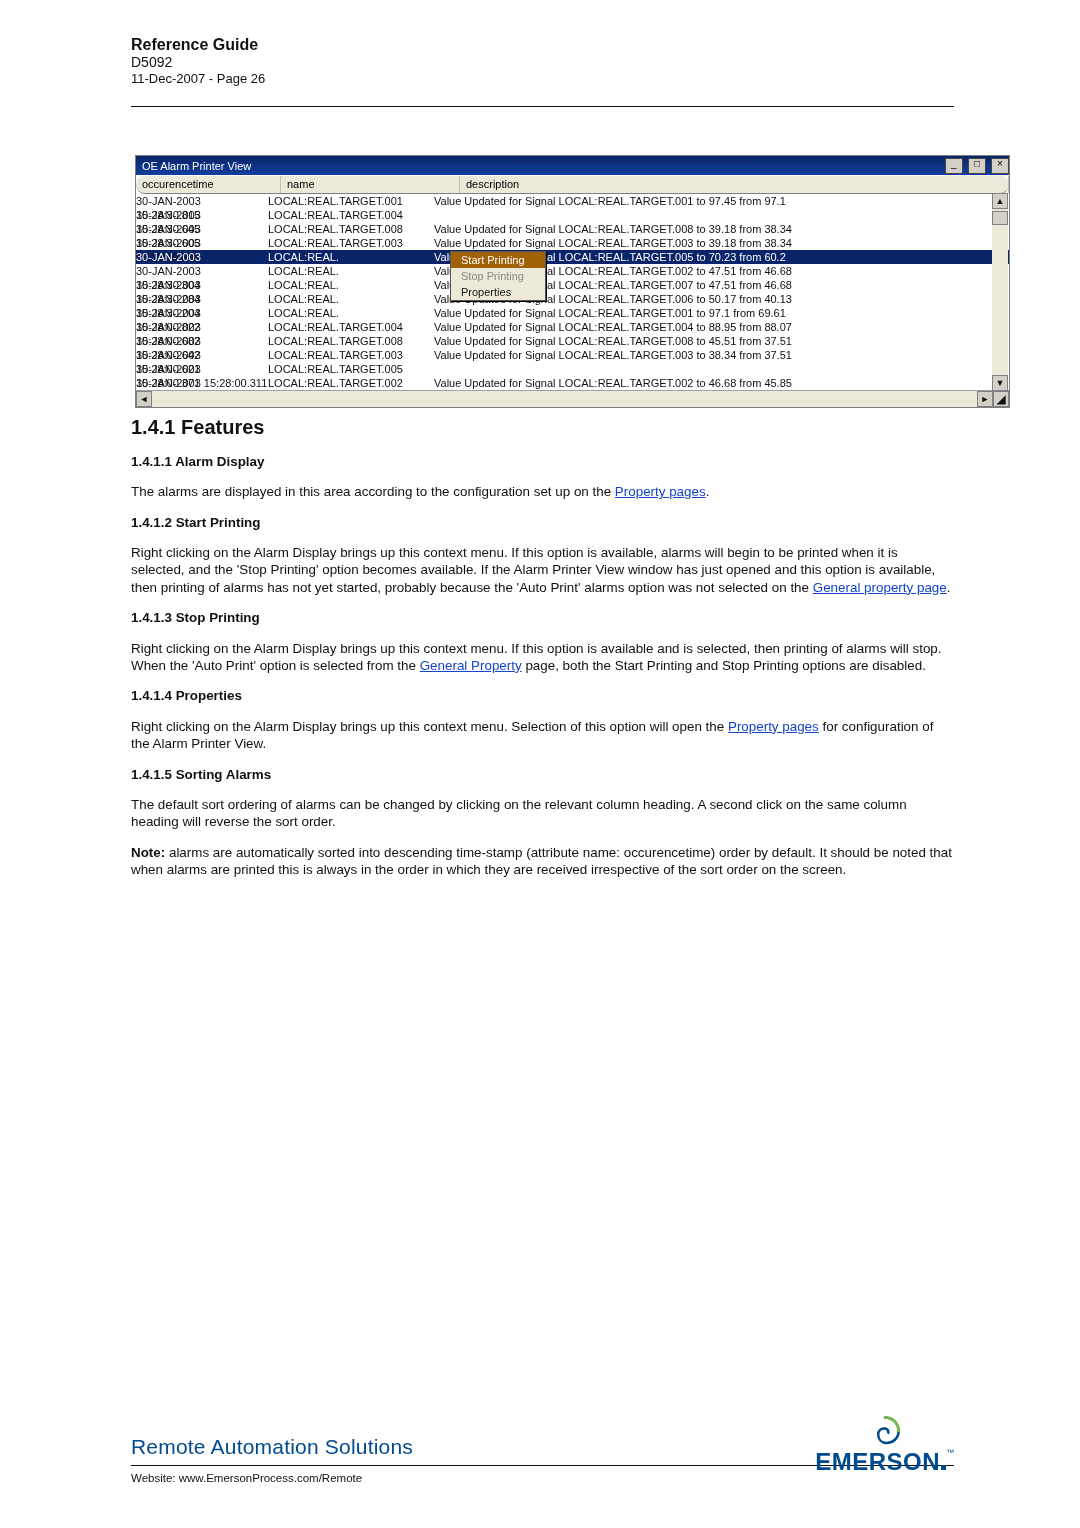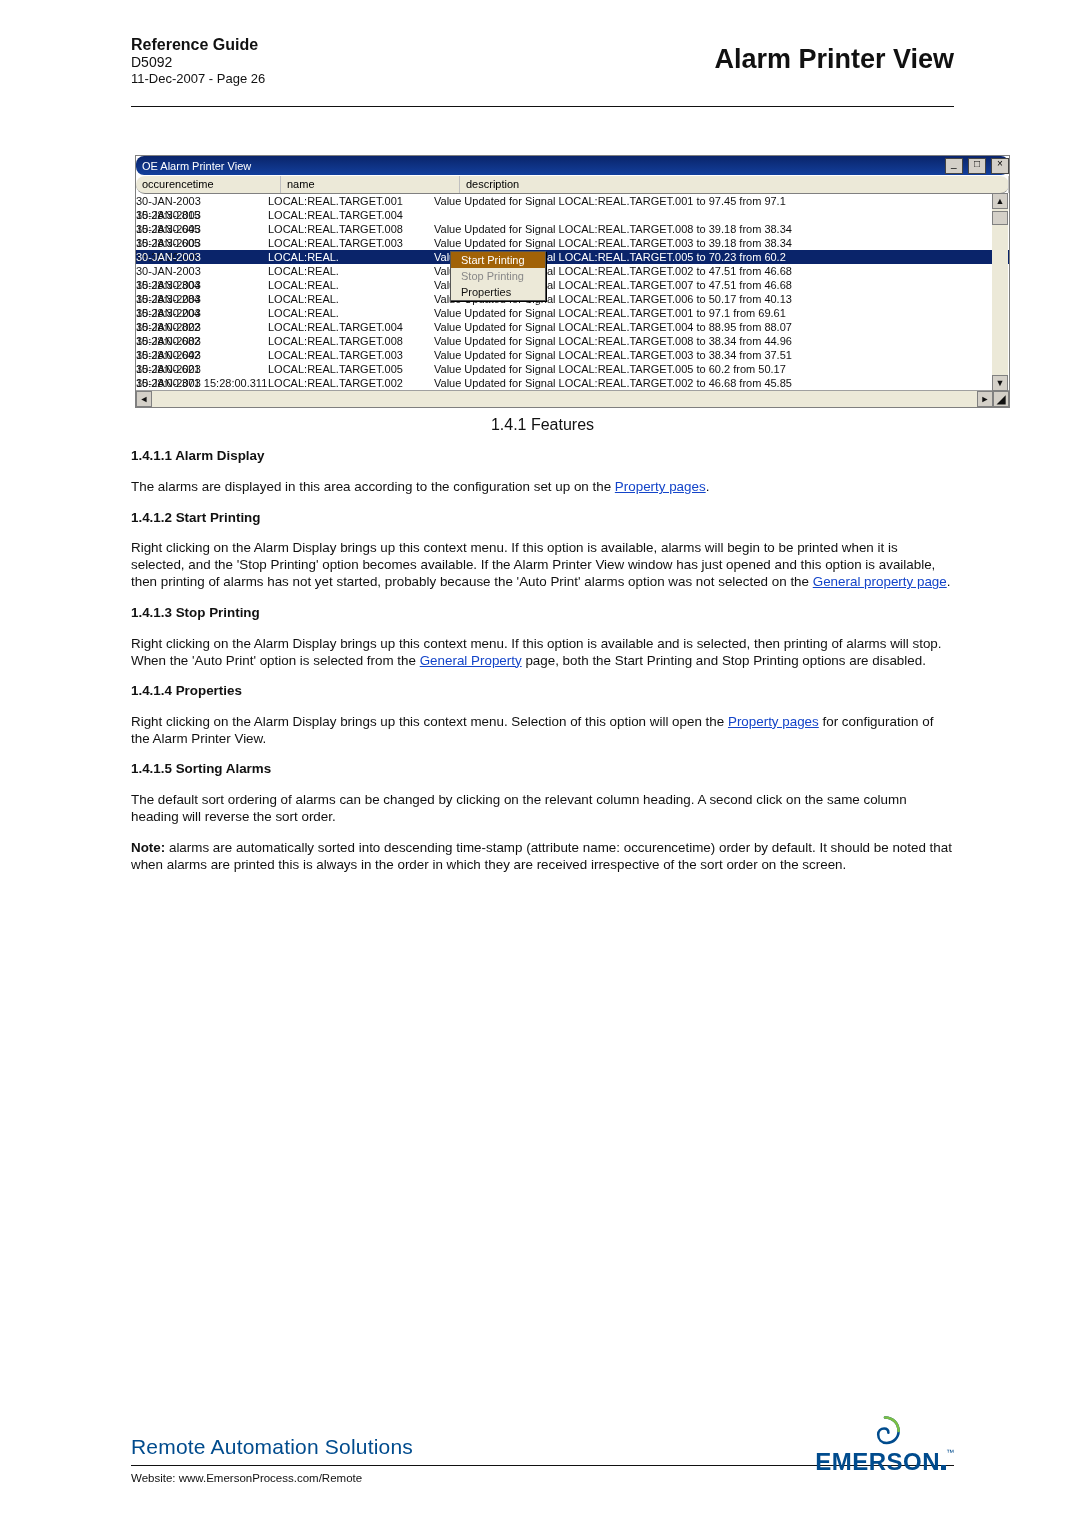--- a/index.html
+++ b/index.html
@@ -4,21 +4,21 @@
 <style>
   body { font-family: Arial, Helvetica, sans-serif; margin:0; padding:0; background:#fff; color:#111; }
   .page { width:1080px; height:1528px; margin:0 auto; position:relative; padding:28px 126px 0 97px; box-sizing:border-box; }
   .hdr { position:absolute; top:36px; left:131px; right:126px; }
   .hdr-left { font-size:16px; font-weight:bold; }
   .hdr-sub { font-size:14px; }
   .hdr-page { font-size:13px; margin-top:1px; }
   .hdr-right { position:absolute; right:0; top:8px; font-size:27px; font-weight:bold; }
   .hr { position:absolute; left:131px; right:126px; top:106px; border-top:1.5px solid #111; }
   .shot { position:absolute; top:155px; left:135px; width:873px; border:1px solid #7f7f7f; background:#fff; }
-  .tb { display:flex; align-items:center; justify-content:space-between; height:19px; background:linear-gradient(#0a246a,#123f9c); color:#fff; font-size:11px; padding-left:6px;border-radius:8px; }
+  .tb { display:flex; align-items:center; justify-content:space-between; height:19px; background:linear-gradient(#0a246a,#123f9c); color:#fff; font-size:11px; padding-left:6px; }
   .wbtns span { display:inline-block; width:16px; height:14px; background:#d4d0c8; margin-left:2px; border:1px solid #444; font-size:10px; text-align:center; line-height:10px; color:#000; font-family:"MS Sans Serif",Tahoma,sans-serif; }
   .cols { display:flex; height:17px; background:#ece9d8; border-top:1px solid #fff; border-bottom:1px solid #808080;border-radius:9px; }
   .cols div { font-size:11px; color:#000; padding:2px 6px 0 6px; border-right:1px solid #c0c0c0; }
   .c1 { width:132px; }
   .c2 { width:166px; }
   .c3 { flex:1; }
   .rows { position:relative; background:#fff; }
   .row { display:flex; font-size:11px; font-family:Tahoma, Arial, sans-serif; height:14px; line-height:14px; }
   .row .c1, .row .c2, .row .c3 { border-right:none; padding-top:0; }
   .row.sel { background:#0a246a; color:#fff; }
@@ -26,21 +26,21 @@
   .ctxmenu div { padding:2px 10px; white-space:nowrap; }
   .ctxmenu .sel { background:#a16207; color:#fff; }
   .ctxmenu .dis { color:#888; }
   .hscroll { display:flex; height:16px; background:#ece9d8; border-top:1px solid #a0a0a0; }
   .hscroll .arrow { width:16px; height:16px; border:1px solid #808080; box-sizing:border-box; display:flex; align-items:center; justify-content:center; font-size:9px; background:#d4d0c8; }
   .hscroll .track { flex:1; }
   .vscroll { position:absolute; right:1px; top:37px; width:16px; bottom:16px; background:#ece9d8; }
   .vscroll .arrow { width:16px; height:16px; border:1px solid #808080; box-sizing:border-box; display:flex; align-items:center; justify-content:center; font-size:9px; background:#d4d0c8; position:absolute; }
   .vscroll .thumb { position:absolute; top:18px; left:0; width:16px; height:14px; background:#d4d0c8; border:1px solid #808080; box-sizing:border-box; }
   .body { position:absolute; top:403px; left:131px; right:126px; font-size:13.4px; line-height:1.28; }
-  .h3 { font-size:16px; font-weight:normal; margin:12px 0 10px 0;text-align:center; }
+  .h3 { font-size:20px; font-weight:bold; margin:12px 0 10px 0; }
   .h4 { font-size:13.4px; font-weight:bold; margin:12px 0 8px 0; }
   .link { color:#1344c9; text-decoration:underline; }
   .ftr { position:absolute; left:131px; right:126px; bottom:44px; }
   .ras { font-size:21px; color:#004b8d; letter-spacing:0.2px; }
   .hr2 { border-top:1.5px solid #111; margin:6px 0 6px 0; }
   .web { font-size:11.5px; }
   .elogo { position:absolute; right:0; bottom:8px; display:flex; flex-direction:column; align-items:center; }
   .spiral { width:34px; height:34px; }
   .ename { font-family: "Arial Black", Arial, sans-serif; font-weight:900; color:#004b8d; font-size:24px; letter-spacing:0.5px; }
   .dot { display:inline-block; width:5px; height:5px; background:#004b8d; margin-left:1px; vertical-align:baseline; }
@@ -48,21 +48,20 @@
 </style>
 </head>
 <body>
 
 <div class="page">
 
   <div class="hdr">
     <div class="hdr-left">Reference Guide</div>
     <div class="hdr-sub">D5092</div>
     <div class="hdr-page">11-Dec-2007 - Page 26</div>
-    <div class="hdr-right">Alarm Printer View</div>
   </div>
   <div class="hr"></div>
 
   <div class="shot">
     <div class="tb">
       <span>OE Alarm Printer View</span>
       <span class="wbtns">
         <span>_</span>
         <span>□</span>
         <span>×</span>
@@ -120,31 +119,30 @@
           <div class="c3">Value Updated for Signal LOCAL:REAL.TARGET.001 to 97.1 from 69.61</div>
         </div>
         <div class="row">
           <div class="c1">30-JAN-2003 15:28:00.682</div>
           <div class="c2">LOCAL:REAL.TARGET.004</div>
           <div class="c3">Value Updated for Signal LOCAL:REAL.TARGET.004 to 88.95 from 88.07</div>
         </div>
         <div class="row">
           <div class="c1">30-JAN-2003 15:28:00.642</div>
           <div class="c2">LOCAL:REAL.TARGET.008</div>
-          <div class="c3">Value Updated for Signal LOCAL:REAL.TARGET.008 to 38.34 from 44.96</div>
+          <div class="c3">Value Updated for Signal LOCAL:REAL.TARGET.008 to 45.51 from 37.51</div>
         </div>
         <div class="row">
           <div class="c1">30-JAN-2003 15:28:00.621</div>
           <div class="c2">LOCAL:REAL.TARGET.003</div>
           <div class="c3">Value Updated for Signal LOCAL:REAL.TARGET.003 to 38.34 from 37.51</div>
         </div>
         <div class="row">
           <div class="c1">30-JAN-2003 15:28:00.371</div>
           <div class="c2">LOCAL:REAL.TARGET.005</div>
-          <div class="c3">Value Updated for Signal LOCAL:REAL.TARGET.005 to 60.2 from 50.17</div>
         </div>
         <div class="row">
           <div class="c1">30-JAN-2003 15:28:00.311</div>
           <div class="c2">LOCAL:REAL.TARGET.002</div>
           <div class="c3">Value Updated for Signal LOCAL:REAL.TARGET.002 to 46.68 from 45.85</div>
         </div>
         <div class="ctxmenu">
         <div class="sel">Start Printing</div>
         <div class="dis">Stop Printing</div>
         <div>Properties</div>

